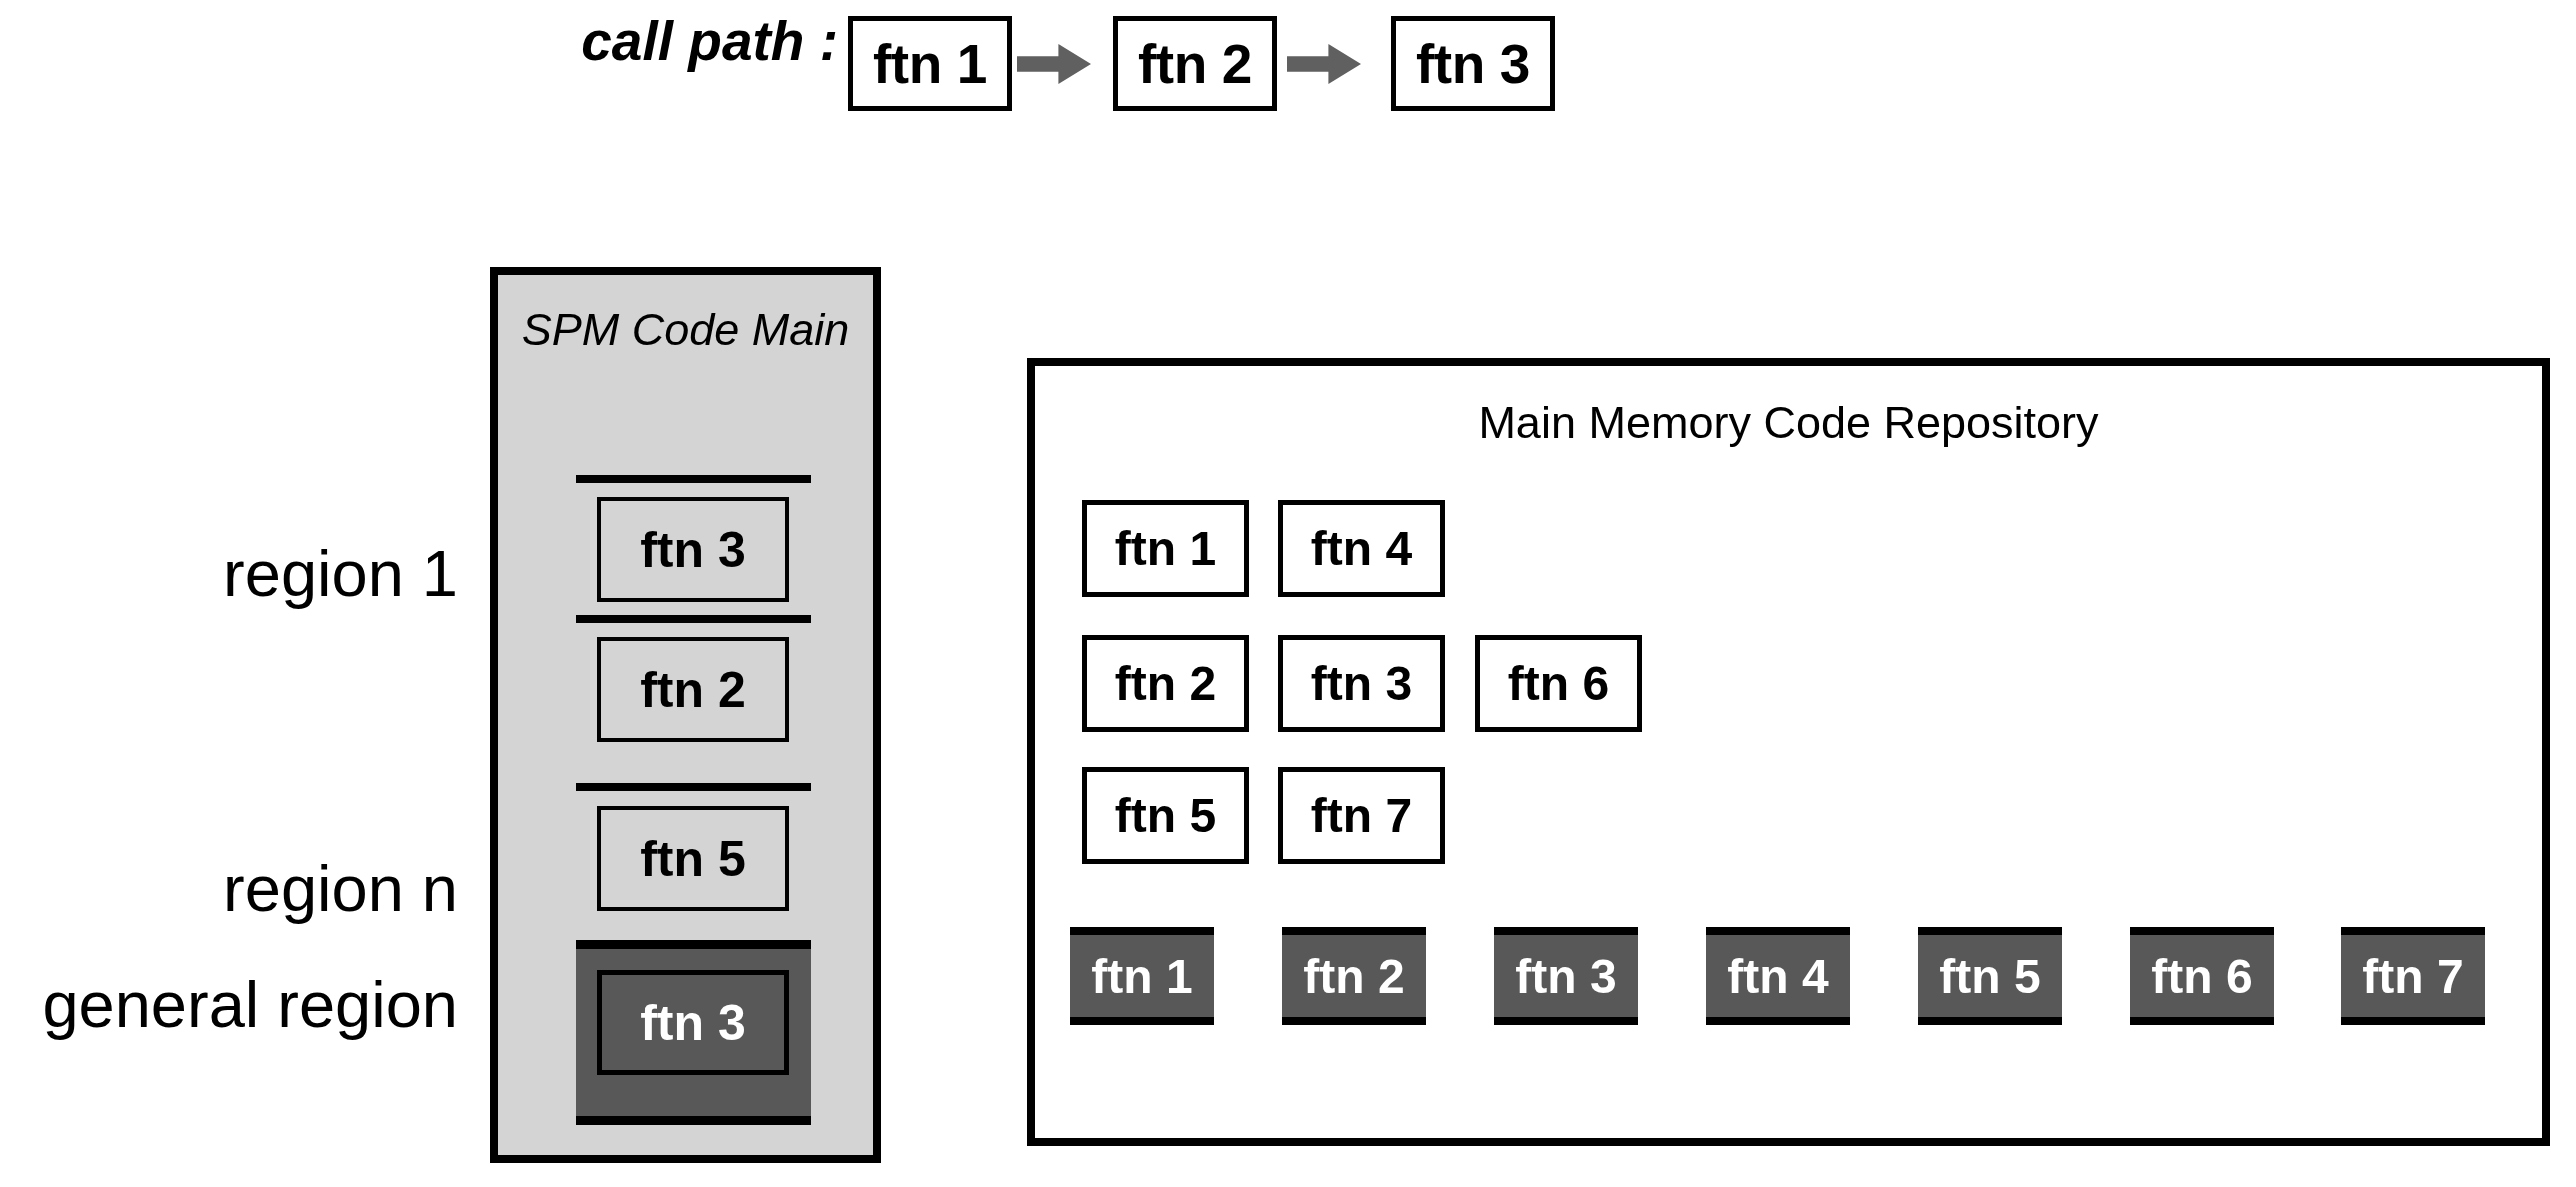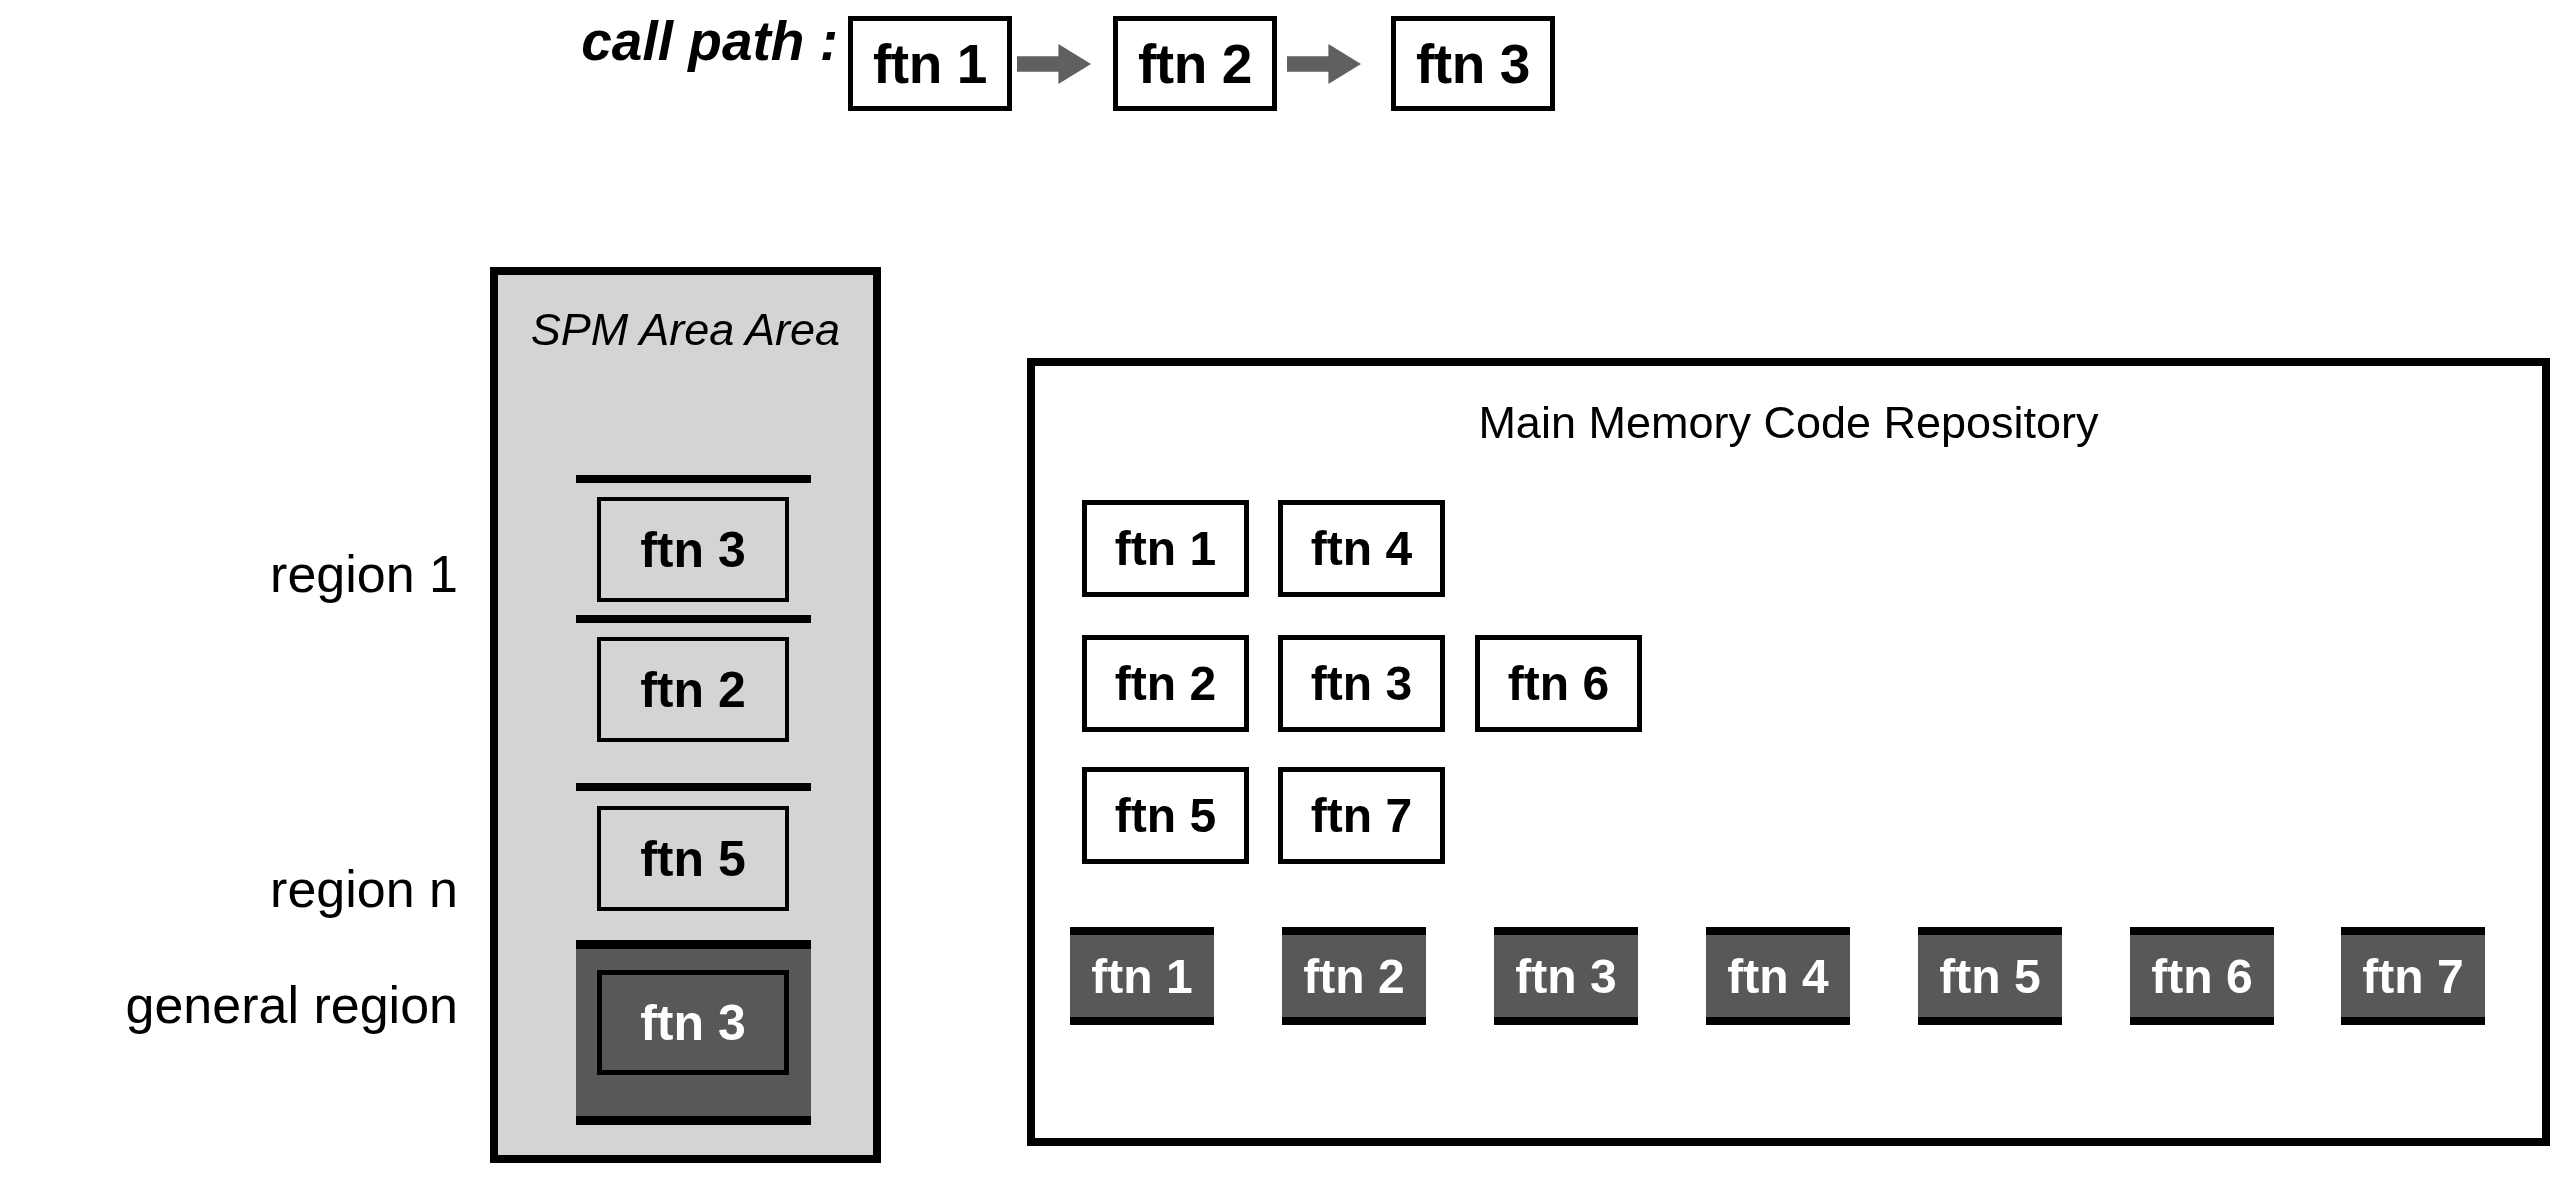--- a/index.html
+++ b/index.html
@@ -64,21 +64,21 @@
     height: 40px;
   }
   #cp-arrow-1 { left: 1017px; }
   #cp-arrow-2 { left: 1287px; }
   .cp-arrow svg { display: block; width: 100%; height: 100%; }
 
   
   .region-label {
     position: absolute;
     text-align: right;
-    font-size: 52px;
+    font-size: 65px;
     line-height: 56px;
     color: #000;
     white-space: nowrap;
     width: 458px;
     left: 0;
   }
   #region-label-1 { top: 546px; }
   #region-label-n { top: 861px; }
   #region-label-general { top: 977px; text-align: right; }
 
@@ -260,21 +260,21 @@
     </div>
 
     <div class="cp-box" id="cp-box-3">ftn 3</div>
   </div>
 
   <div class="region-label" id="region-label-1">region 1</div>
   <div class="region-label" id="region-label-n">region n</div>
   <div class="region-label" id="region-label-general">general region</div>
 
   <div id="spm-panel">
-    <div id="spm-title">SPM Area Area</div>
+    <div id="spm-title">SPM Code Main</div>
 
     <div class="spm-divider" id="spm-divider-1"></div>
     <div class="spm-slot" id="spm-slot-0">ftn 3</div>
 
     <div class="spm-divider" id="spm-divider-2"></div>
     <div class="spm-slot" id="spm-slot-1">ftn 2</div>
 
     <div class="spm-divider" id="spm-divider-3"></div>
     <div class="spm-slot" id="spm-slot-2">ftn 5</div>
 

